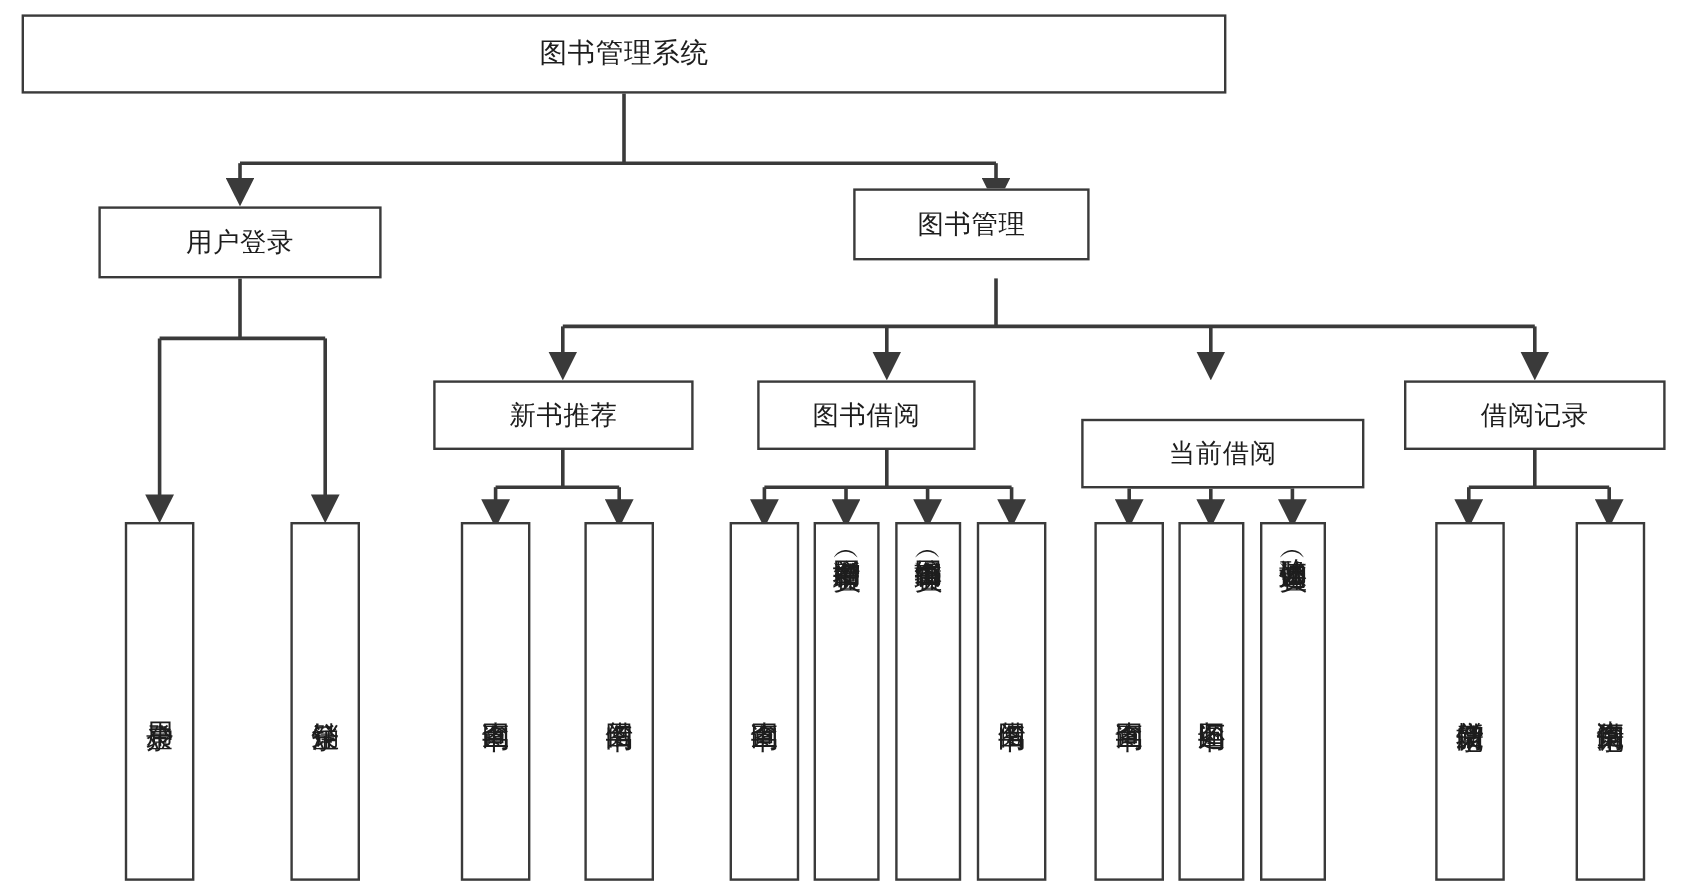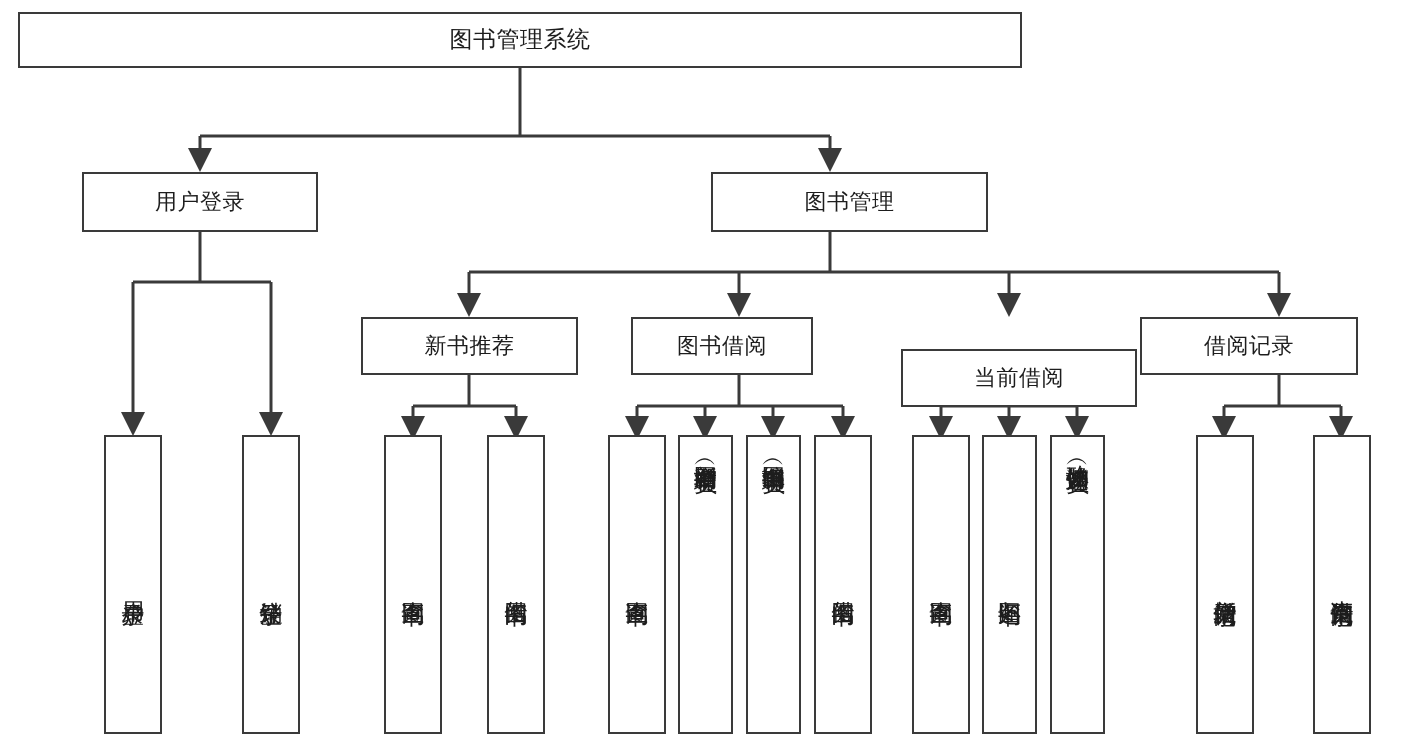--- a/index.html
+++ b/index.html
@@ -123,41 +123,41 @@
       <path d="M 1009 406 L 1009 428" marker-end="url(#arrow)"></path>
       <path d="M 1077 406 L 1077 428" marker-end="url(#arrow)"></path>
 
       <path d="M 1279 375 L 1279 406"></path>
       <path d="M 1224 406 L 1341 406"></path>
       <path d="M 1224 406 L 1224 428" marker-end="url(#arrow)"></path>
       <path d="M 1341 406 L 1341 428" marker-end="url(#arrow)"></path>
     </g>
   </svg>
 
-  <div class="node root" style="left:18px; top:12px; width:1004px; height:56px;">
+  <div class="node root" style="left:18px; top:12px; width:1004px; height:66px;">
     <span class="node-label">图书管理系统</span>
   </div>
 
   <div class="node level2" style="left:82px; top:172px; width:236px; height:60px;">
     <span class="node-label">用户登录</span>
   </div>
-  <div class="node level2" style="left:711px; top:172px; width:277px; height:60px;">
+  <div class="node level2" style="left:711px; top:157px; width:197px; height:60px;">
     <span class="node-label">图书管理</span>
   </div>
 
   <div class="node level3" style="left:361px; top:317px; width:217px; height:58px;">
     <span class="node-label">新书推荐</span>
   </div>
   <div class="node level3" style="left:631px; top:317px; width:182px; height:58px;">
     <span class="node-label">图书借阅</span>
   </div>
   <div class="node level3" style="left:901px; top:317px; width:236px; height:58px;margin-top:32px;">
     <span class="node-label">当前借阅</span>
   </div>
-  <div class="node level3" style="left:1140px; top:317px; width:218px; height:58px;">
+  <div class="node level3" style="left:1170px; top:317px; width:218px; height:58px;">
     <span class="node-label">借阅记录</span>
   </div>
 
   <div class="node leaf v-center" style="left:104px; top:435px; width:58px; height:299px;">
     <span class="leaf-label">用户登录</span>
   </div>
   <div class="node leaf v-center" style="left:242px; top:435px; width:58px; height:299px;">
     <span class="leaf-label">注销登录</span>
   </div>
 

